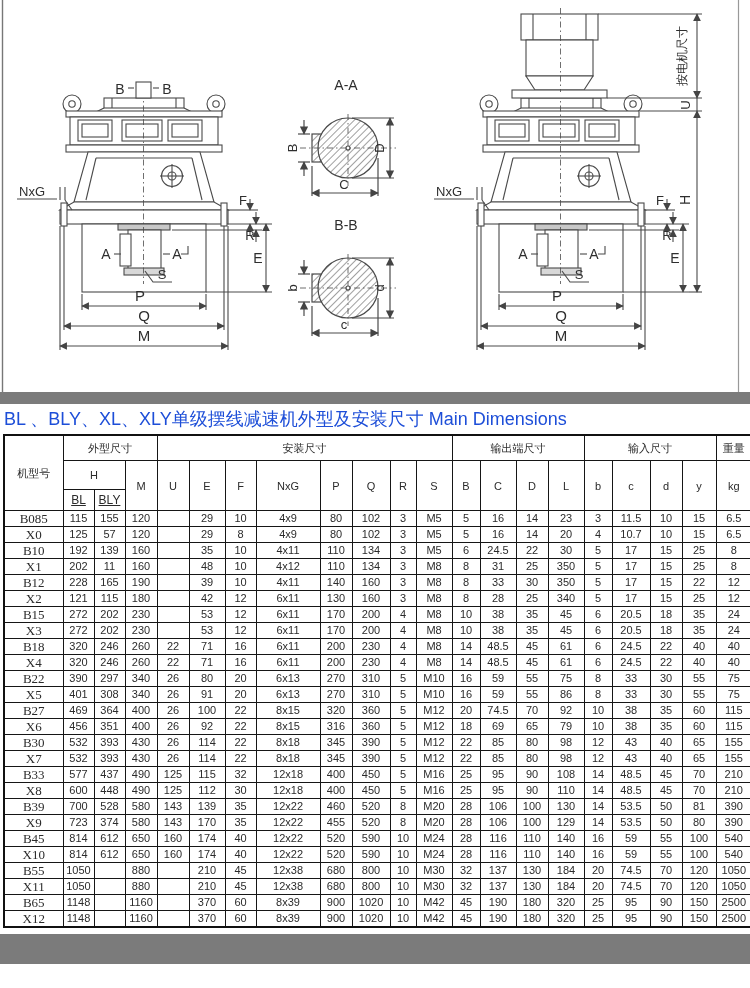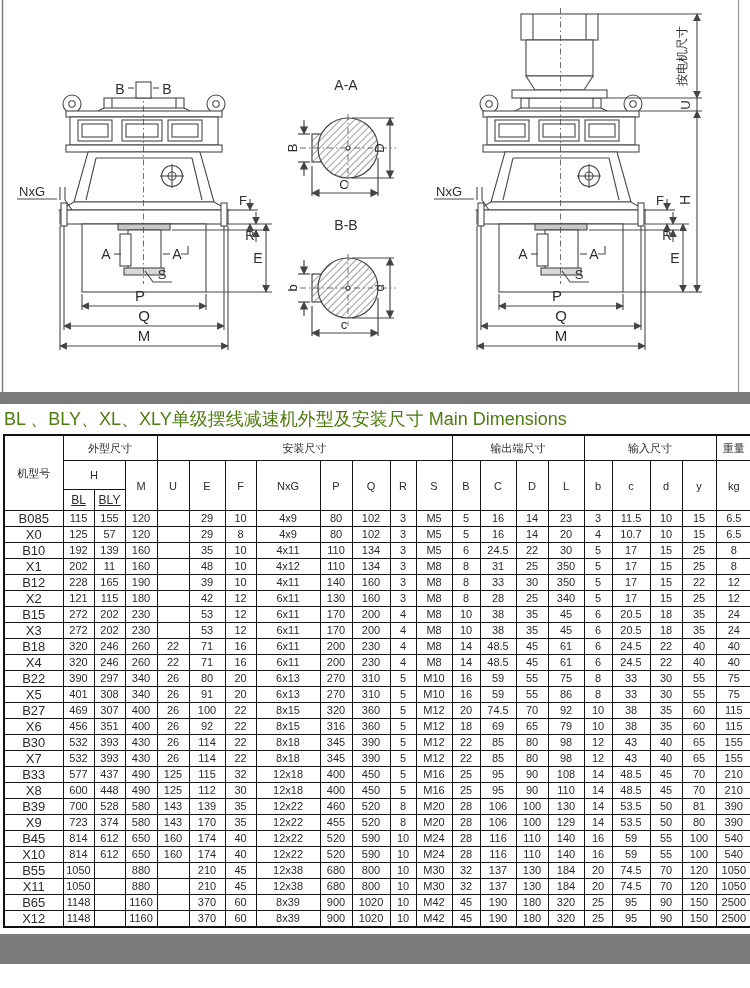--- a/index.html
+++ b/index.html
@@ -1,32 +1,32 @@
 <!DOCTYPE html>
 <html><head>
 <meta charset="utf-8">
 <style>
   html,body{margin:0;padding:0;background:#fff;}
   body{width:750px;height:988px;overflow:hidden;font-family:"Liberation Sans",sans-serif;color:#222;}
   .drawings{position:relative;width:750px;height:392px;background:#fff;}
   .bar{width:750px;background:#7b7b7b;}
   .bar-top{height:12px;}
   .bar-bottom{height:30px;}
-  .title-row{height:30px;line-height:30px;font-size:18px;color:#4d7c0f;padding-left:4px;white-space:nowrap;}
+  .title-row{height:30px;line-height:30px;font-size:18px;color:#1d4ed8;padding-left:4px;white-space:nowrap;}
   .gap{height:6px;background:#fff;}
   table.dims{border-collapse:collapse;table-layout:fixed;width:744px;margin-left:3px;background:#fff;}
   table.dims th,table.dims td{border:1px solid #161616;text-align:center;vertical-align:middle;
     font-weight:normal;color:#2b2b2b;overflow:hidden;white-space:nowrap;}
   table.dims{border:2px solid #111;}
   thead th{font-size:11px;}
   tr.h1 th{height:22px;}
   tr.h2 th{height:26px;}
   tr.h3 th{height:18px;font-size:12px;text-decoration:underline;}
   tbody td{height:15px;line-height:15px;font-size:11px;padding:0 1px;border-top-width:2px;border-bottom-width:2px;}
-  tbody td.model{font-size:13px;}
+  tbody td.model{font-size:13px;font-family:Liberation Serif, serif;}
   svg text{fill:#2e2e2e;}
 </style>
 </head>
 <body>
 
 <div class="drawings">
 <svg width="750" height="392" viewBox="0 0 750 392">
   <defs>
     <marker id="mA" viewBox="0 0 10 10" refX="9" refY="5" markerWidth="9" markerHeight="7" orient="auto-start-reverse">
       <path d="M0,0 L10,5 L0,10 z" fill="#444"></path>
@@ -540,21 +540,21 @@
         <td>86</td>
         <td>8</td>
         <td>33</td>
         <td>30</td>
         <td>55</td>
         <td>75</td>
       </tr>
       <tr>
         <td class="model">B27</td>
         <td>469</td>
-        <td>307</td>
+        <td>364</td>
         <td>400</td>
         <td>26</td>
         <td>100</td>
         <td>22</td>
         <td>8x15</td>
         <td>320</td>
         <td>360</td>
         <td>5</td>
         <td>M12</td>
         <td>20</td>

